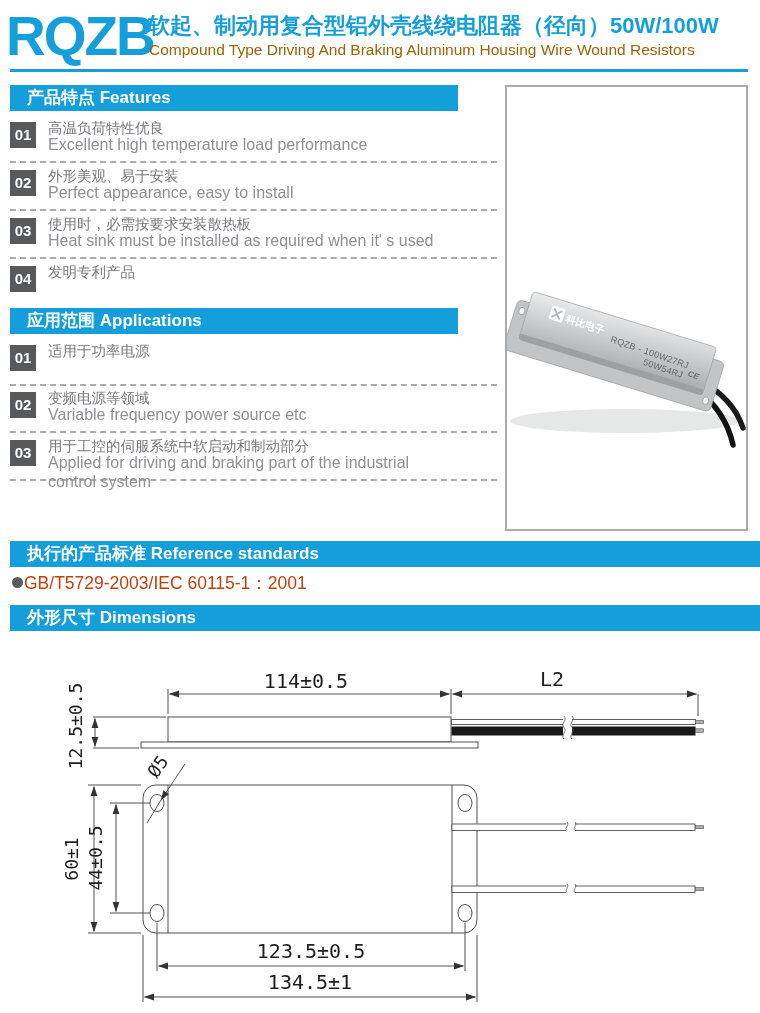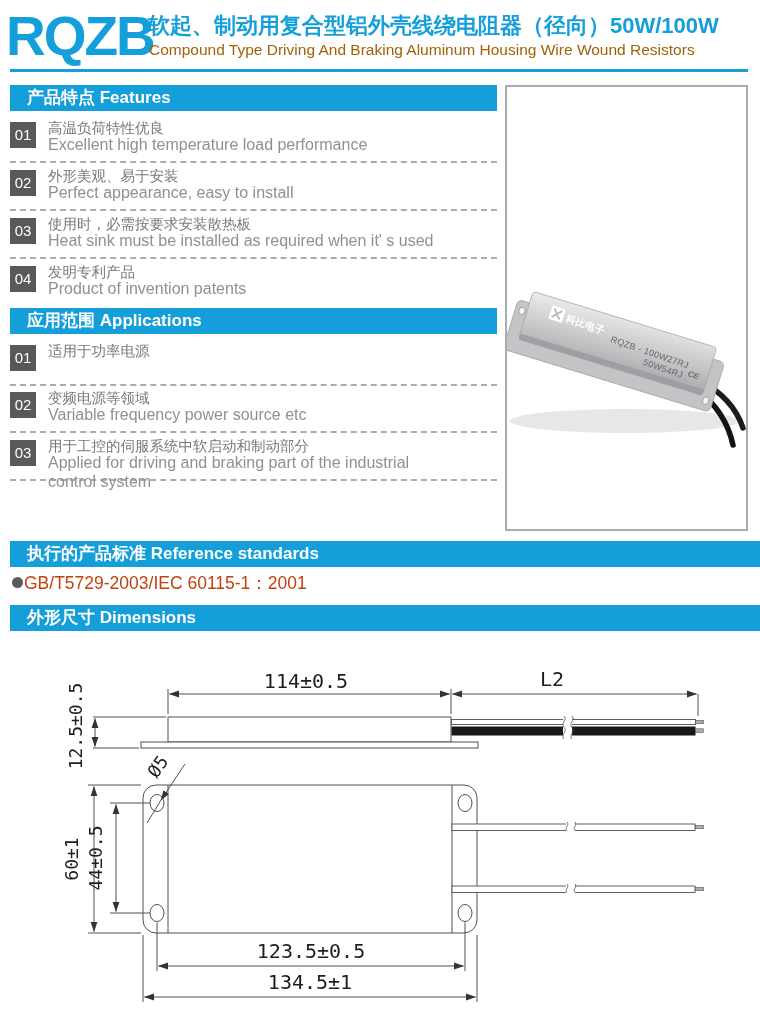--- a/index.html
+++ b/index.html
@@ -11,27 +11,27 @@
 
   
   .model{position:absolute;left:6px;top:4px;font-size:55px;font-weight:bold;color:#149fda;letter-spacing:-2px}
   .title-zh{position:absolute;left:148px;top:11px;font-size:22px;font-weight:bold;color:#149fda;white-space:nowrap}
   .title-en{position:absolute;left:149px;top:41px;font-size:15.5px;color:#a16207;white-space:nowrap}
   .rule{position:absolute;left:10px;top:69px;width:738px;height:3px;background:#149fda}
 
   
   .bar{position:absolute;left:10px;height:26px;background:#149fda;color:#fff;
        font-size:17px;font-weight:bold;line-height:26px;padding-left:17px;white-space:nowrap}
-  .bar-half{width:487px}
+  .bar-half{width:448px}
   .bar-full{width:754px}
 
   
   .item{position:absolute;left:10px;width:487px;height:44px}
   .badge{position:absolute;left:0;top:3px;width:26px;height:26px;background:#58595b;color:#fff;
-         font-size:15px;font-weight:normal;text-align:center;line-height:26px}
+         font-size:15px;font-weight:bold;text-align:center;line-height:26px}
   .zh{position:absolute;left:38px;top:0;font-size:14.5px;color:#77787b;white-space:nowrap}
   .en{position:absolute;left:38px;top:17px;font-size:16px;color:#8f9094;white-space:nowrap}
   .en2{position:absolute;left:38px;top:36px;font-size:16px;color:#8f9094;white-space:nowrap}
   .dash{position:absolute;left:10px;width:487px;border-top:2px dashed #aaabae;height:0}
 
   
   .std-bullet{position:absolute;left:12px;top:577px;width:11px;height:11px;border-radius:50%;background:#5a5b5d}
   .std-text{position:absolute;left:24px;top:571px;font-size:17.5px;color:#c2410c;white-space:nowrap}
 
   
@@ -74,21 +74,20 @@
     <div class="en">Perfect appearance, easy to install</div>
   </div>
   <div class="item" style="top:215px">
     <div class="badge">03</div>
     <div class="zh">使用时，必需按要求安装散热板</div>
     <div class="en">Heat sink must be installed as required when it' s used</div>
   </div>
   <div class="item" style="top:263px">
     <div class="badge">04</div>
     <div class="zh">发明专利产品</div>
-    <div class="en">Product of invention patents</div>
   </div>
 
   <div class="bar bar-half" style="top:308px">应用范围 Applications</div>
 
   <div class="dash" style="top:384px"></div>
   <div class="dash" style="top:431px"></div>
   <div class="dash" style="top:479px"></div>
 
   <div class="item" style="top:342px">
     <div class="badge">01</div>

